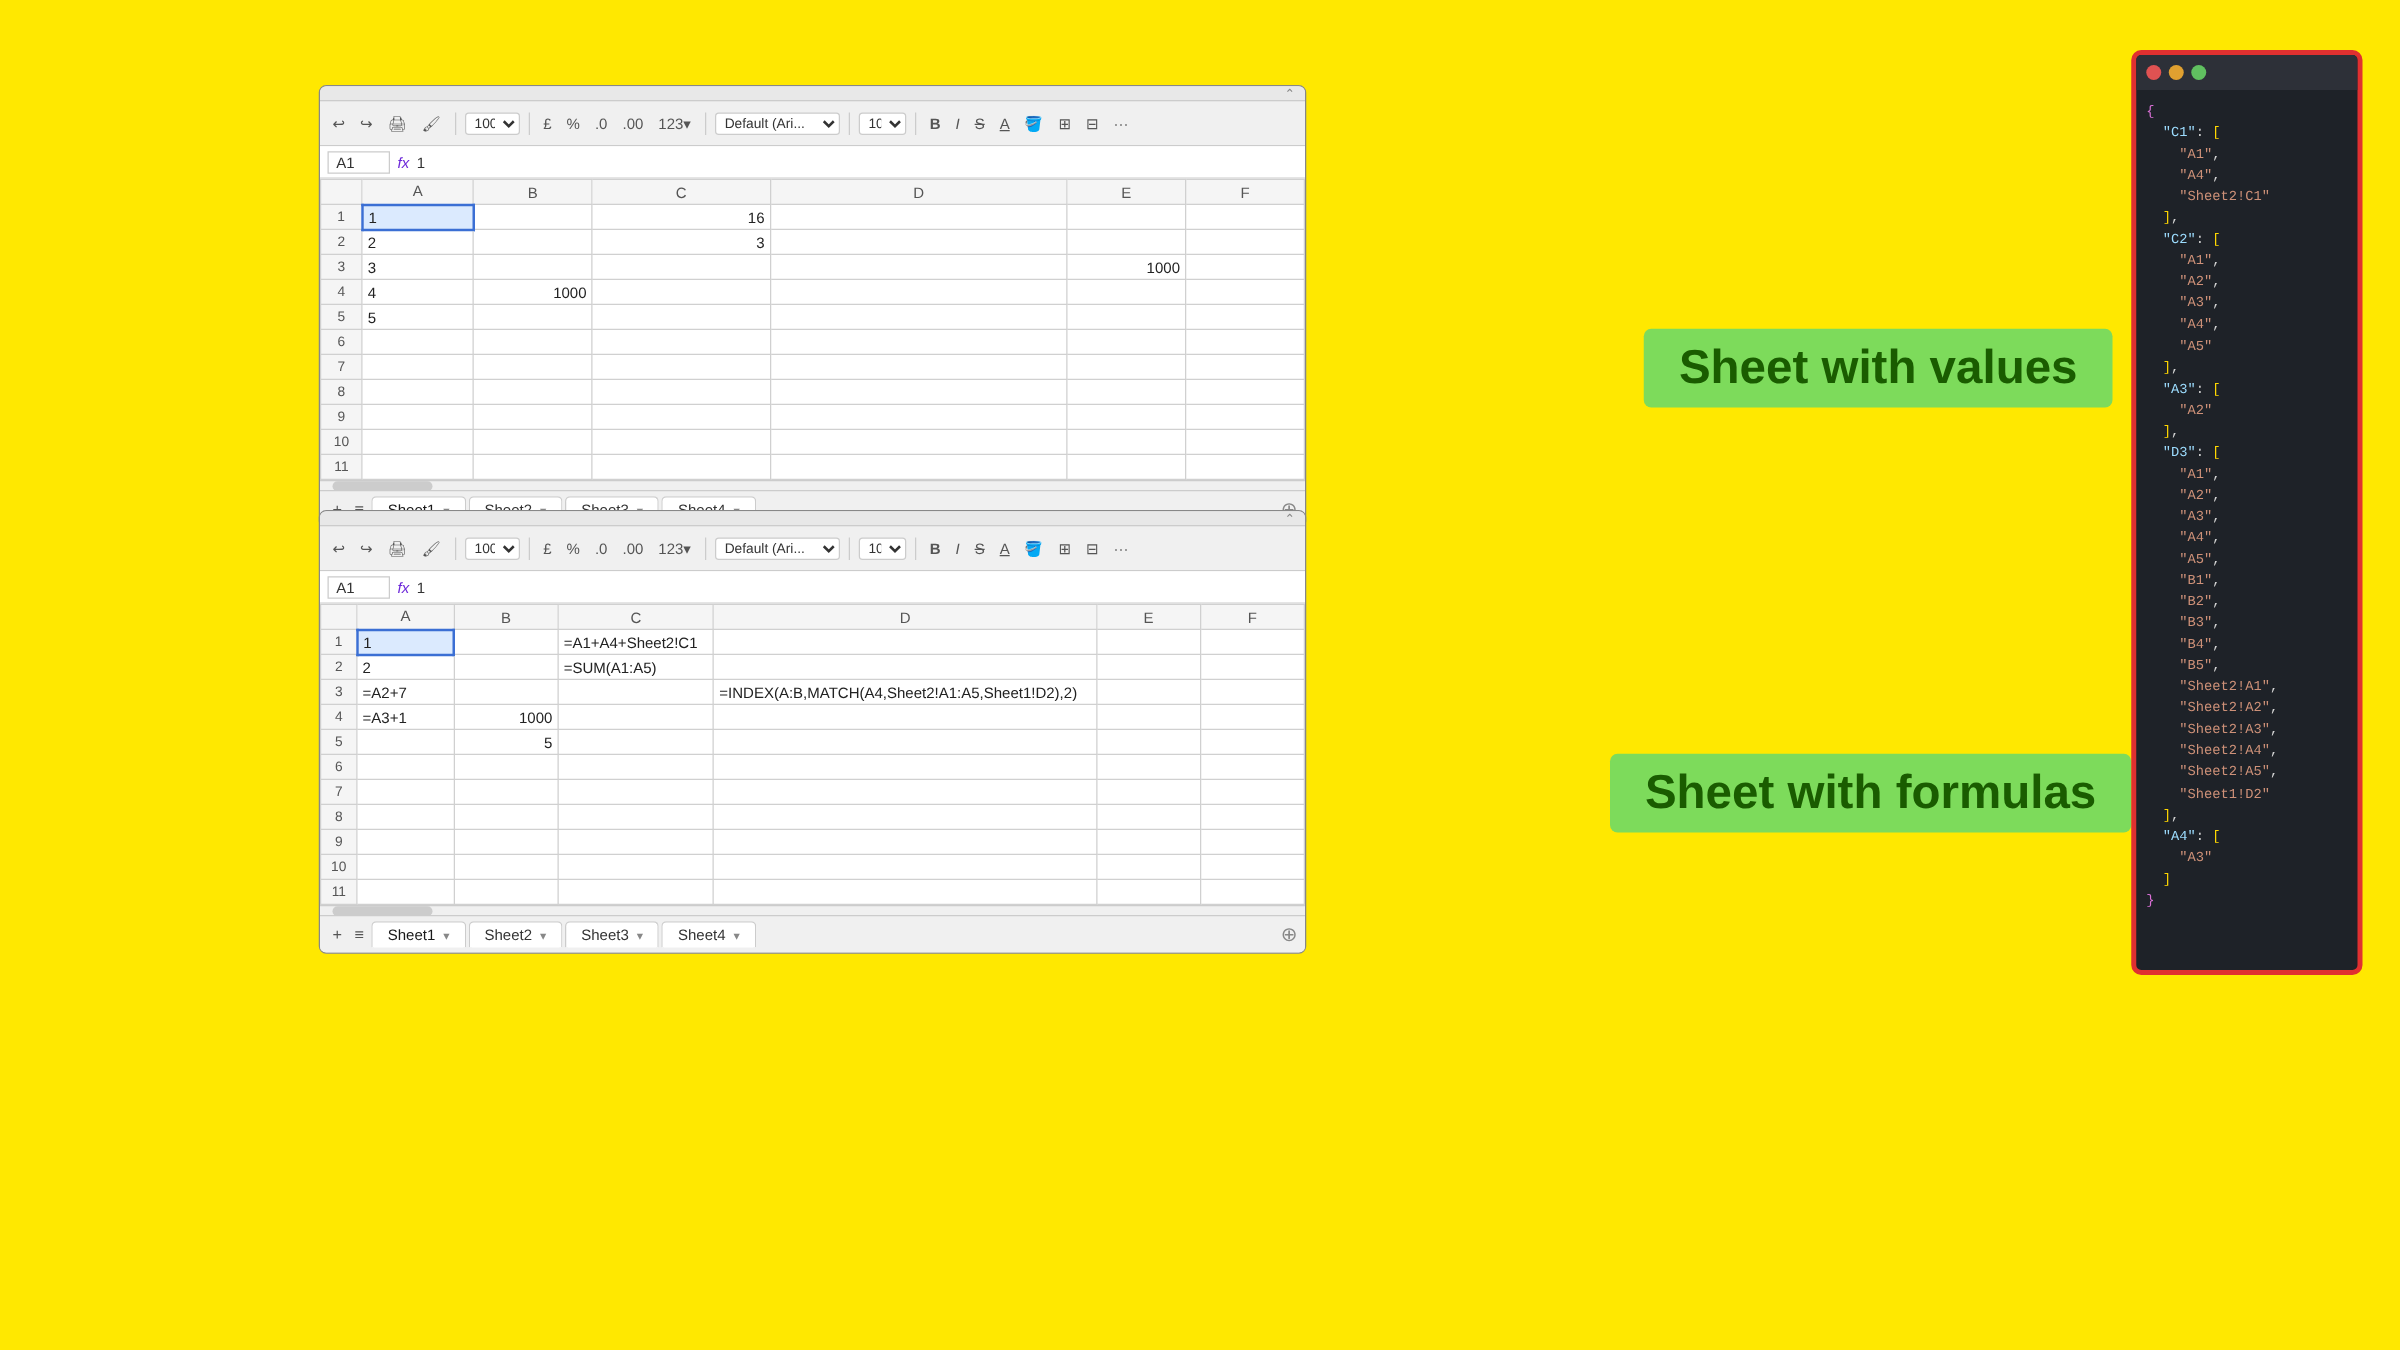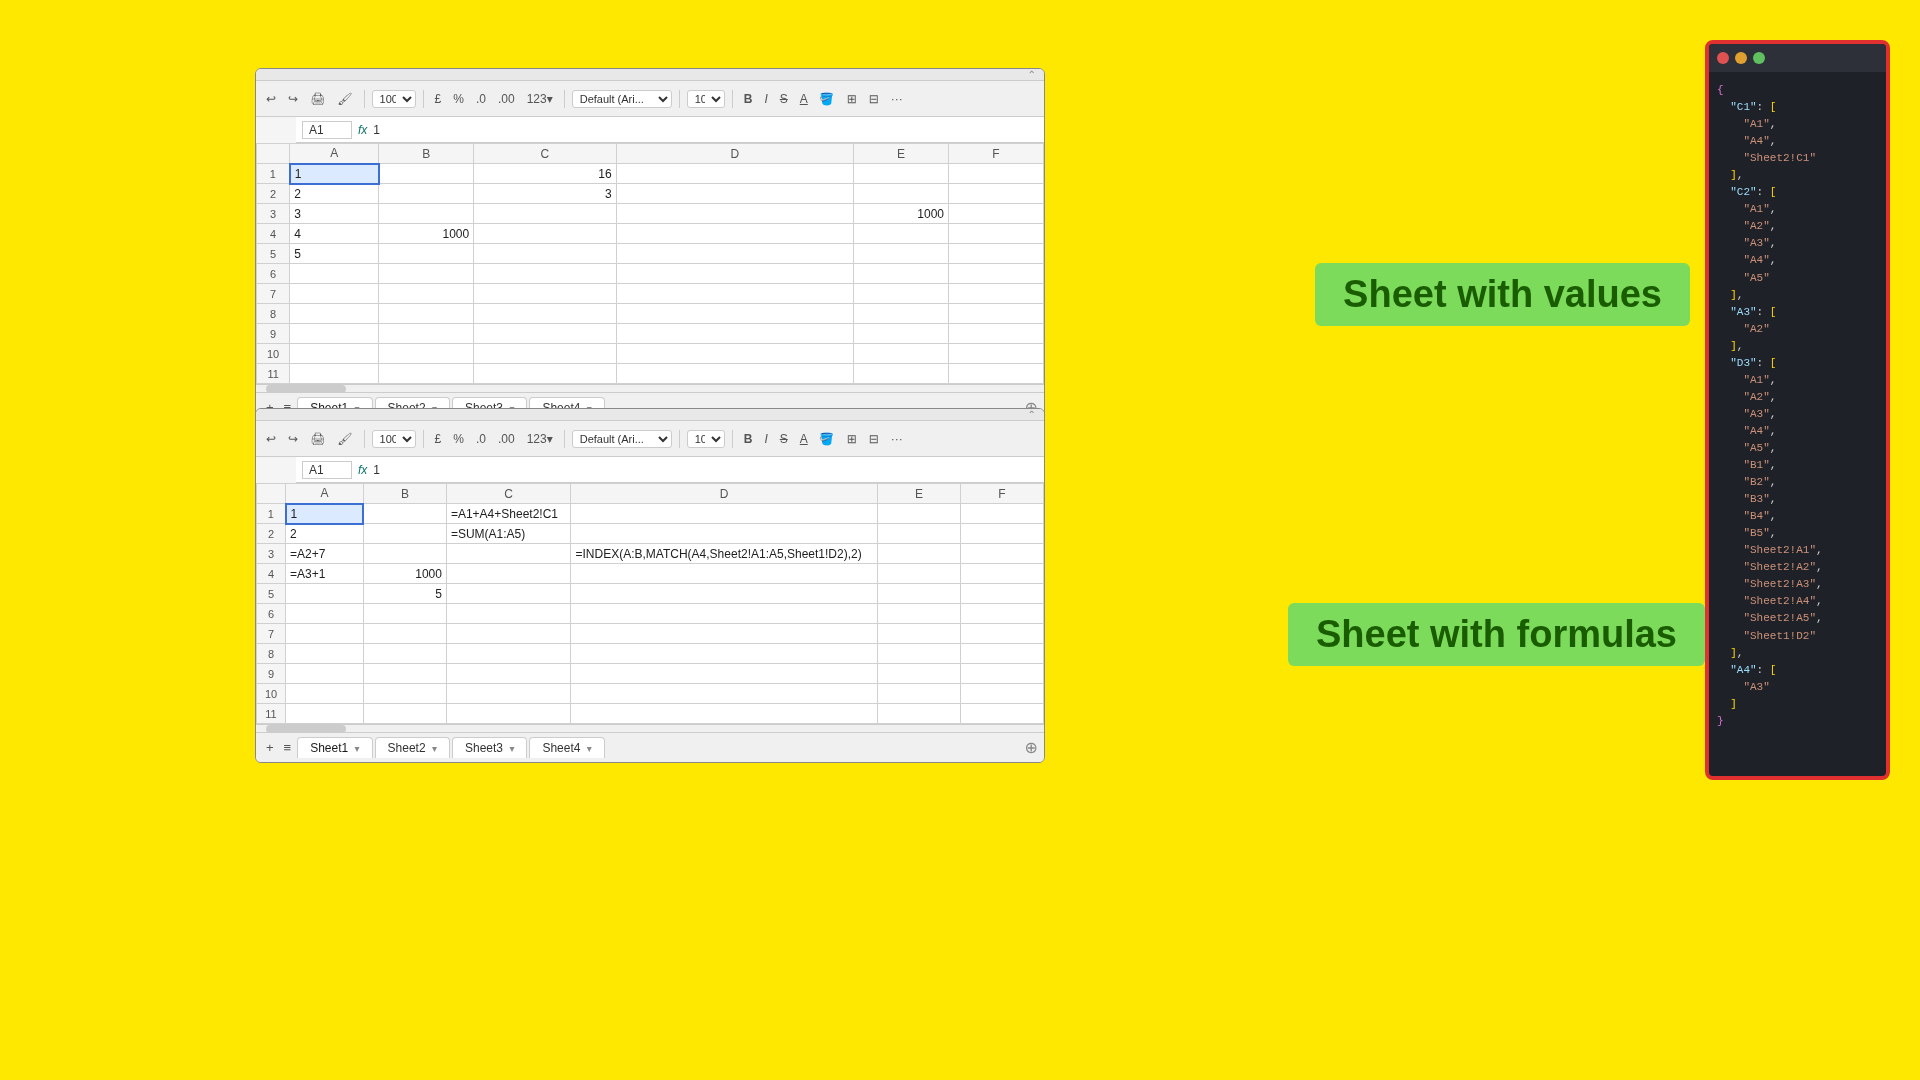--- a/index.html
+++ b/index.html
@@ -111,31 +111,30 @@
     
     .formula-bar {
       background: white;
       border-bottom: 1px solid #ccc;
       height: 26px;
       display: flex;
       align-items: center;
       padding: 0 6px;
       gap: 6px;
       font-size: 12px;
-      margin-left: 40px;
     }
     .cell-ref-box {
       border: 1px solid #ccc;
       padding: 1px 6px;
       min-width: 50px;
       font-size: 12px;
       color: #333;
     }
     .fx-label {
-      color: #0f766e;
+      color: #6d28d9;
       font-size: 12px;
       font-style: italic;
     }
     .formula-input {
       flex: 1;
       font-size: 12px;
       color: #333;
     }
 
     

